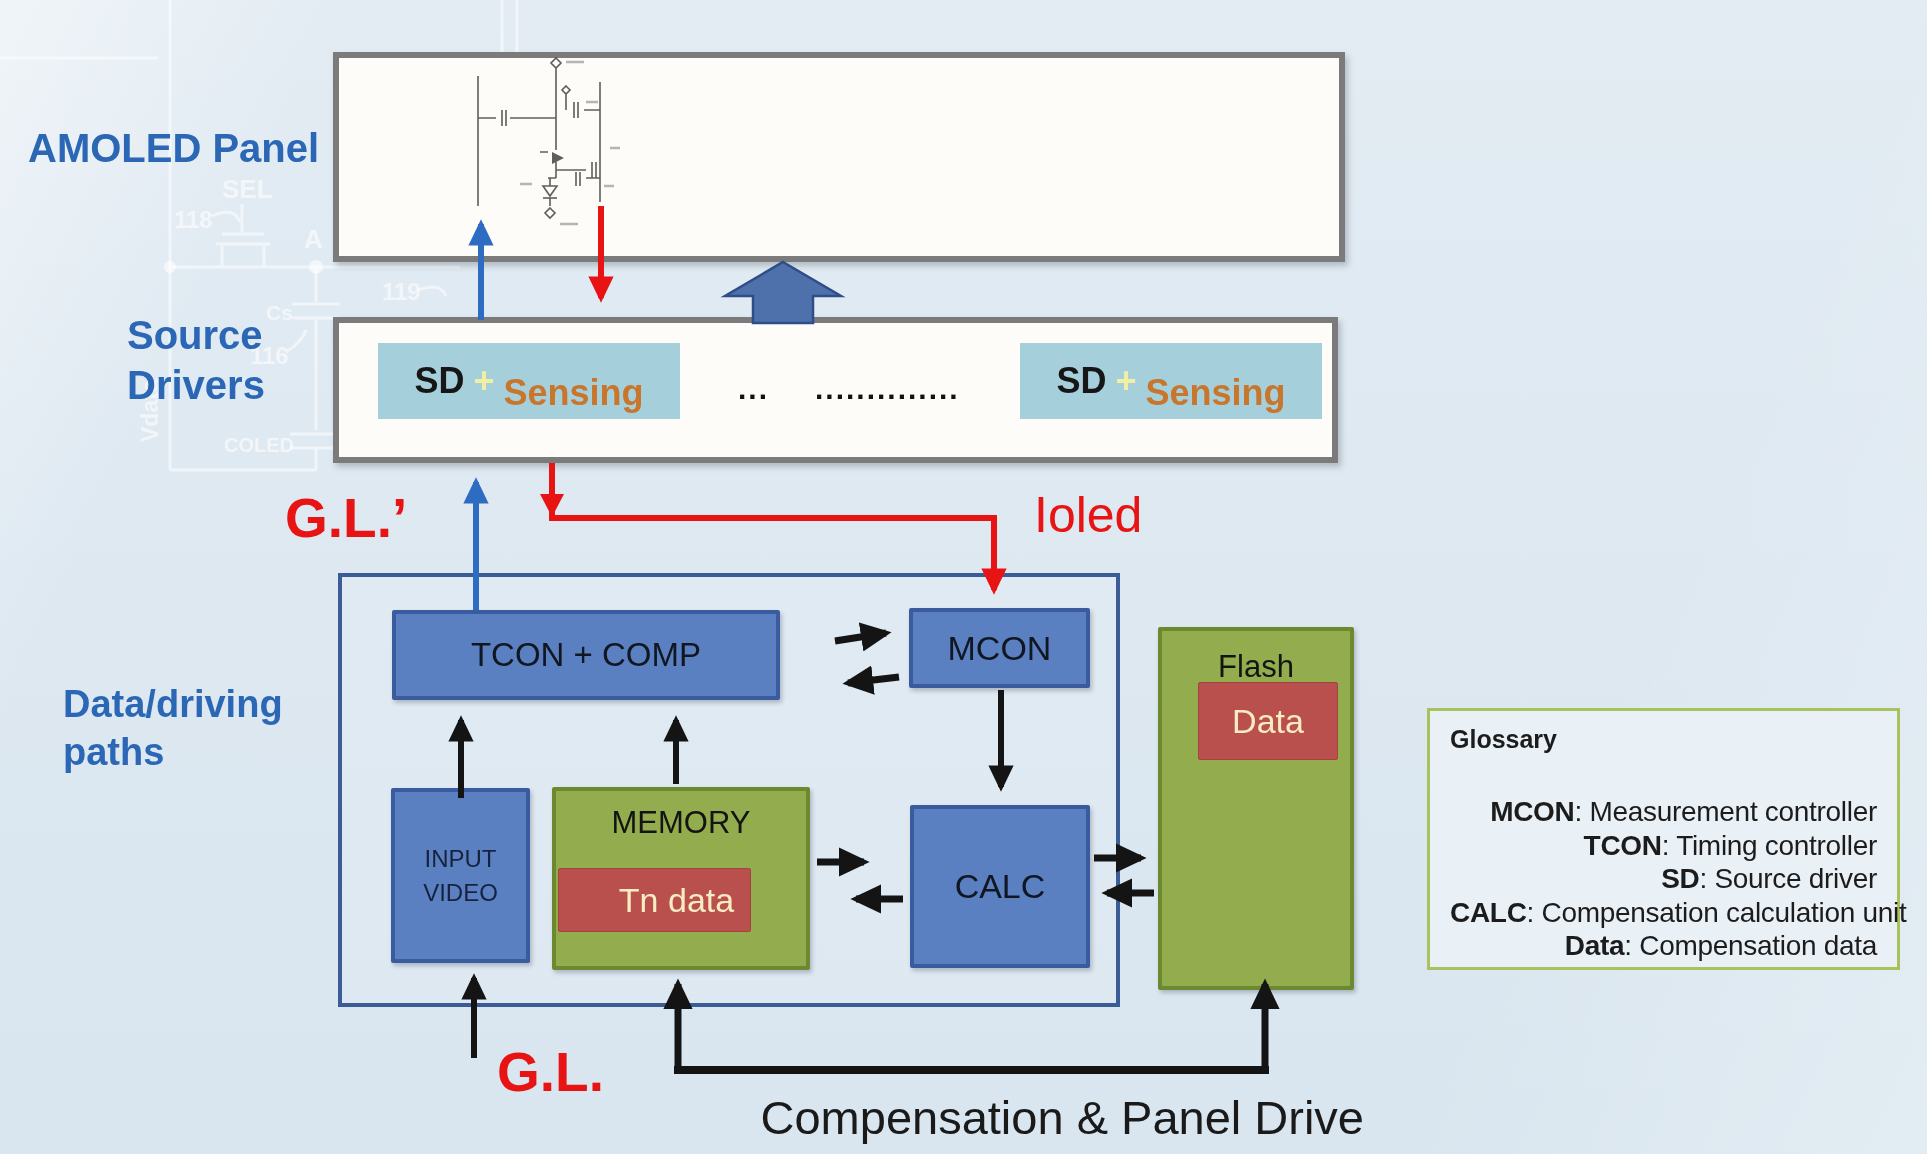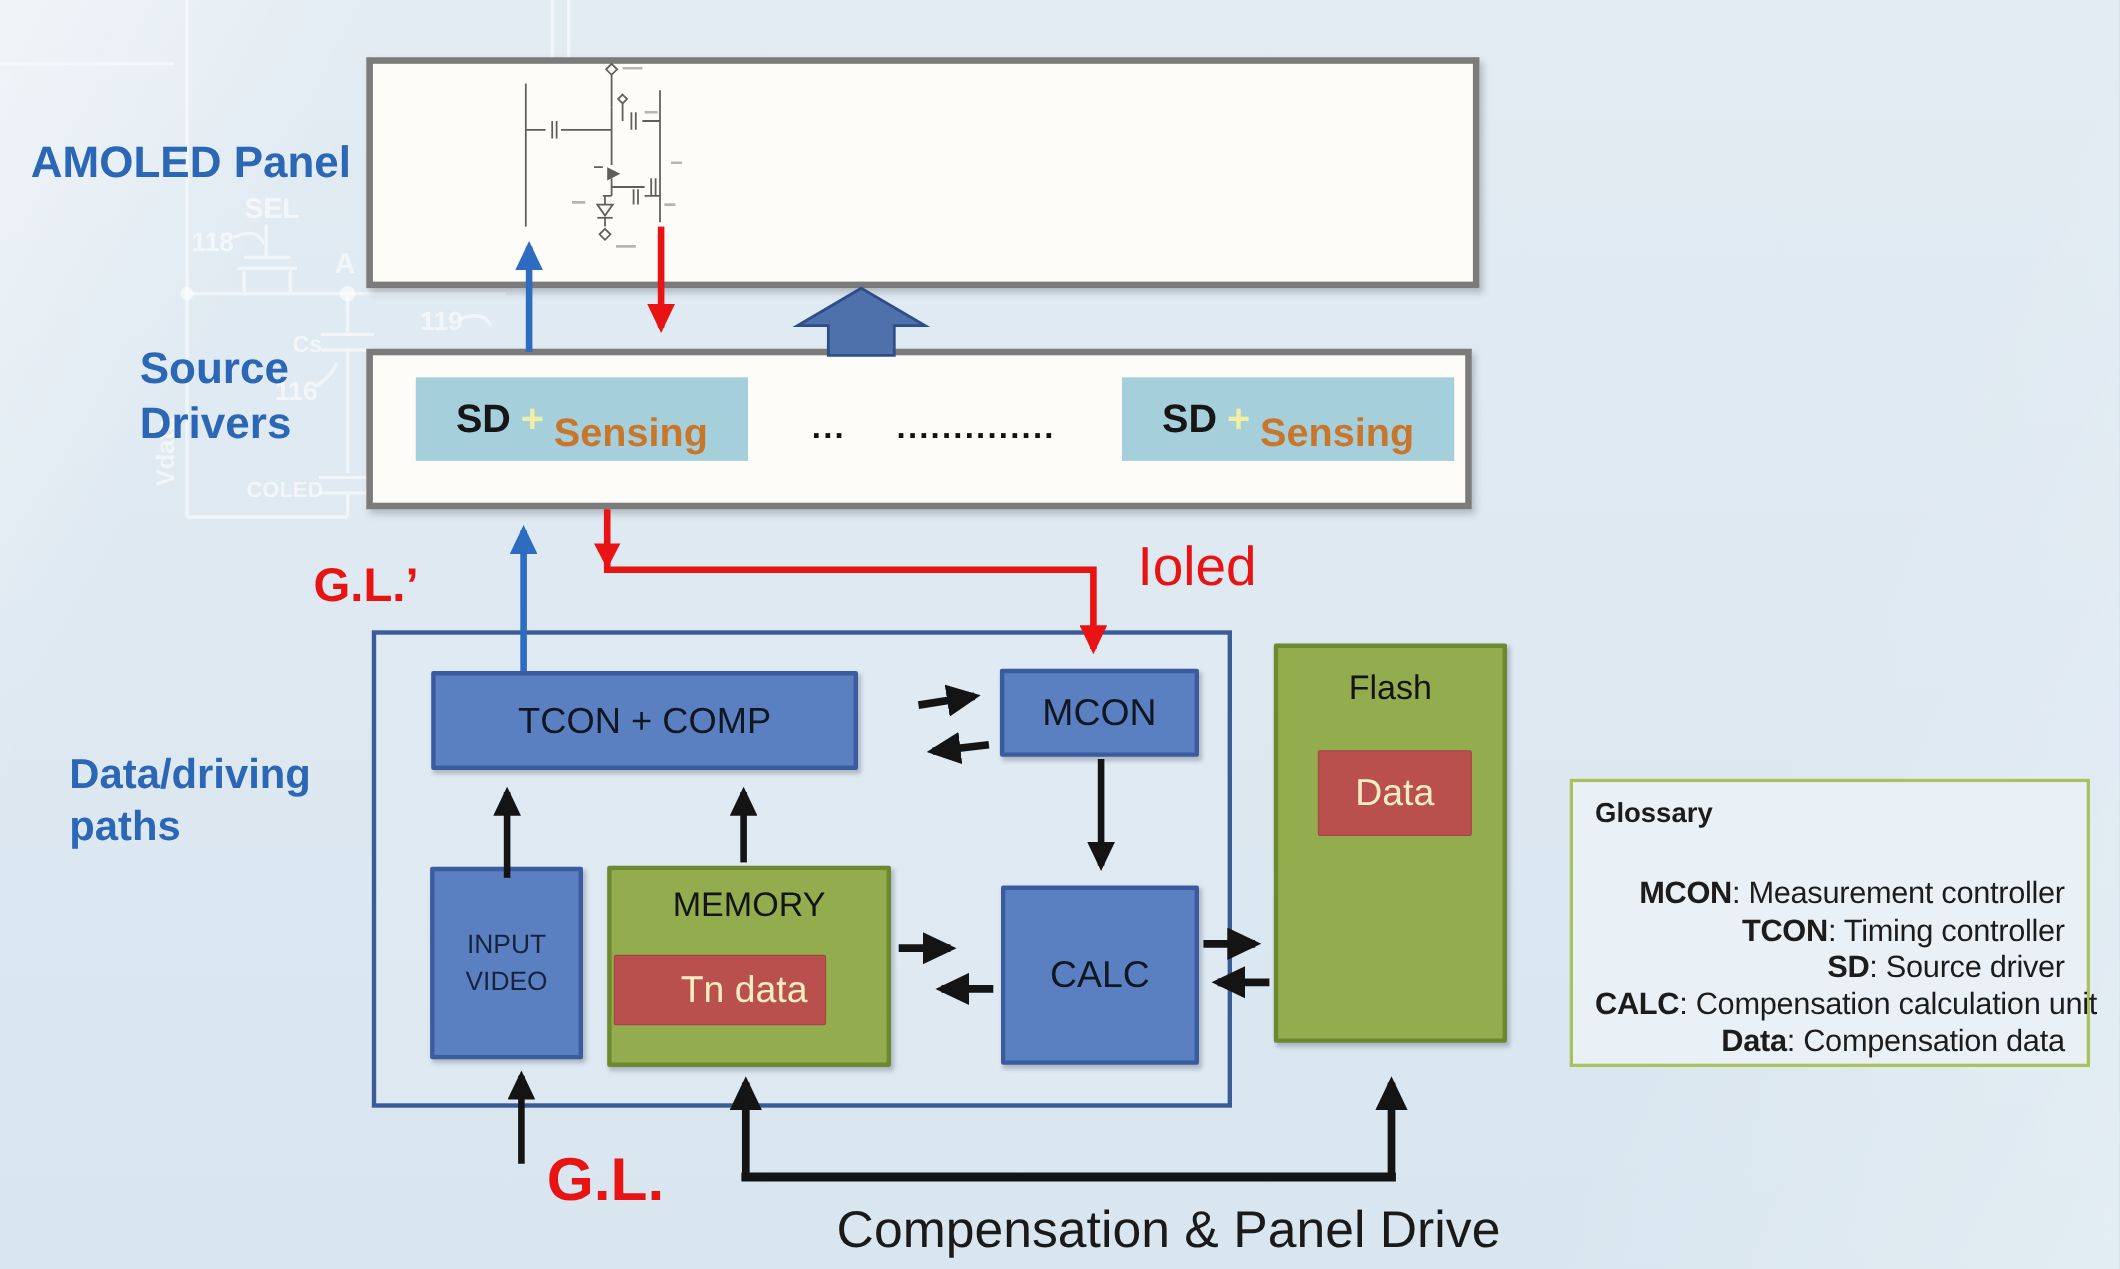--- a/index.html
+++ b/index.html
@@ -129,21 +129,21 @@
   </div>
   <div class="box-green" style="left:552px;top:787px;width:258px;height:183px;text-align:center;">
     <div style="font-size:31px;margin-top:14px;">MEMORY</div>
   </div>
   <div class="box-red" style="left:558px;top:868px;width:193px;height:64px;font-size:34px;padding-left:44px;">
     <span>Tn data</span>
   </div>
   <div class="box-blue" style="left:910px;top:805px;width:180px;height:163px;font-size:34px;">
     <span>CALC</span>
   </div>
-  <div class="box-green" style="left:1158px;top:585px;width:212px;height:363px;text-align:center;">
+  <div class="box-green" style="left:1158px;top:627px;width:196px;height:363px;text-align:center;">
     <div style="font-size:31px;margin-top:18px;">Flash</div>
   </div>
   <div class="box-red" style="left:1198px;top:682px;width:140px;height:78px;font-size:34px;">
     <span>Data</span>
   </div>
 
   <div class="glossary" style="left:1427px;top:708px;width:473px;height:262px;">
     <div class="gtitle">Glossary</div>
     <div class="gitem"><span class="gterm">MCON</span><span>: Measurement controller</span></div>
     <div class="gitem"><span class="gterm">TCON</span><span>: Timing controller</span></div>
@@ -215,21 +215,21 @@
   <div class="biglbl" style="left:127px;top:310px;font-size:40px;line-height:50px;">
     <div>Source</div>
     <div>Drivers</div>
   </div>
 
   <div class="biglbl" style="left:63px;top:680px;font-size:38px;line-height:48px;">
     <div>Data/driving</div>
     <div>paths</div>
   </div>
 
-  <div class="redlbl" style="left:285px;top:508px;font-size:43px;">G.L.’</div>
+  <div class="redlbl" style="left:285px;top:486px;font-size:55px;">G.L.’</div>
 
   <div class="redlbl" style="left:1034px;top:486px;font-size:50px;font-weight:400;">Ioled</div>
 
   <div class="redlbl" style="left:497px;top:1040px;font-size:55px;">G.L.</div>
 
   <div class="blklbl" style="left:604px;top:1090px;width:760px;text-align:right;font-size:47px;">Compensation &amp; Panel Drive</div>
 
 </div>
 
 </body></html>

